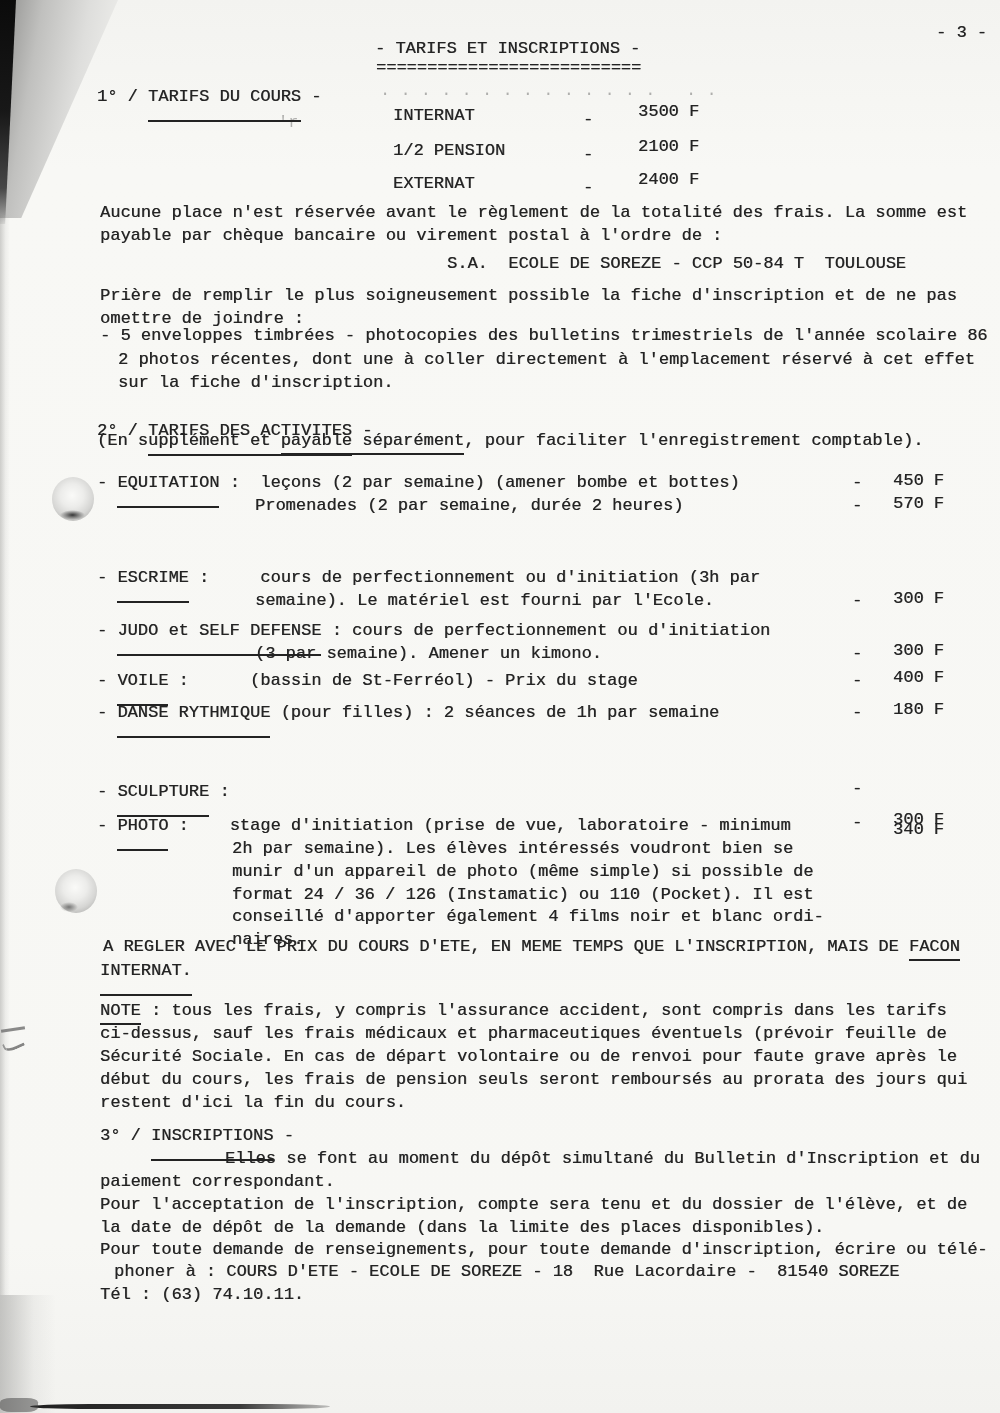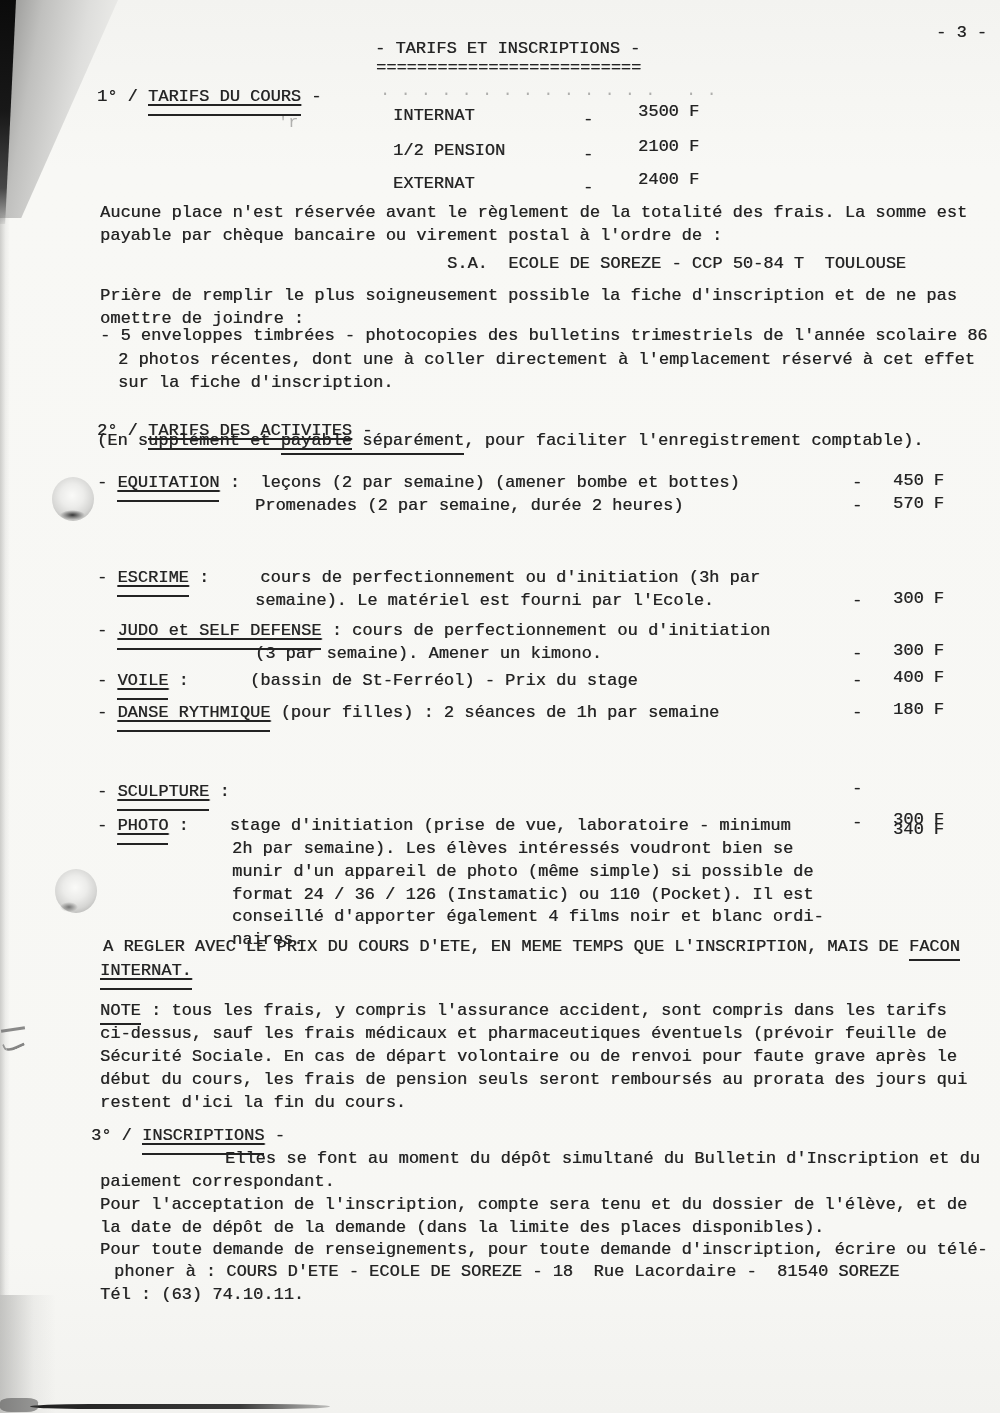--- a/index.html
+++ b/index.html
@@ -8,22 +8,22 @@
     background:linear-gradient(180deg,#f3f3f0 0%,#f8f8f5 12%,#f7f7f4 88%,#f2f2ef 100%);
     font-family:"Liberation Mono","DejaVu Sans Mono",monospace;
   }
   #doc-page { position:absolute; inset:0; color:#232323; }
   .line {
     position:absolute; font-size:17px; line-height:22px; white-space:pre;
     text-shadow:0.5px 0 0 rgba(35,35,35,0.65);
   }
   .line span { display:inline-block; }
   .u  { border-bottom:2px solid currentColor; padding-bottom:1px; }
-  .uu { text-decoration:underline; text-decoration-thickness:2px; text-underline-offset:3px;
-        border-bottom:2px solid currentColor; padding-bottom:6px; }
+  .uu { text-decoration-thickness:2px; text-underline-offset:3px;
+        border-bottom:2px solid currentColor; padding-bottom:12px; }
   .faint { opacity:.33; text-shadow:none; }
   
   .artifact { position:absolute; }
   .corner-gray { left:0; top:0; width:118px; height:218px;
     background:linear-gradient(100deg,#8e8e8c 0%,#c0c0be 28%,#dededc 58%,#efefec 85%);
     clip-path:polygon(0 0,100% 0,18% 100%,0 100%); }
   .corner-black { left:0; top:0; width:16px; height:224px;
     background:linear-gradient(to bottom,#0b0b0b 0%,#181818 50%,#474747 84%,rgba(120,120,120,0.15) 100%);
     clip-path:polygon(0 0,100% 0,32% 100%,0 100%); }
   .edge-left { left:0; top:215px; width:10px; height:1080px;
@@ -119,21 +119,21 @@
       <div class="line" style="left: 232px; top: 884px;"><span>format 24 / 36 / 126 (Instamatic) ou 110 (Pocket). Il est</span></div>
       <div class="line" style="left: 232px; top: 906px;"><span>conseillé d'apporter également 4 films noir et blanc ordi-</span></div>
       <div class="line" style="left: 232px; top: 929px;"><span>naires.</span></div>
       <div class="line" style="left: 103px; top: 936px;"><span>A REGLER AVEC LE PRIX DU COURS D'ETE, EN MEME TEMPS QUE L'INSCRIPTION, MAIS DE </span><span class="u">FACON</span></div>
       <div class="line" style="left: 100px; top: 960px;"><span class="uu">INTERNAT.</span></div>
       <div class="line" style="left: 100px; top: 1000px;"><span class="u">NOTE</span><span> : tous les frais, y compris l'assurance accident, sont compris dans les tarifs</span></div>
       <div class="line" style="left: 100px; top: 1023px;"><span>ci-dessus, sauf les frais médicaux et pharmaceutiques éventuels (prévoir feuille de</span></div>
       <div class="line" style="left: 100px; top: 1046px;"><span>Sécurité Sociale. En cas de départ volontaire ou de renvoi pour faute grave après le</span></div>
       <div class="line" style="left: 100px; top: 1069px;"><span>début du cours, les frais de pension seuls seront remboursés au prorata des jours qui</span></div>
       <div class="line" style="left: 100px; top: 1092px;"><span>restent d'ici la fin du cours.</span></div>
-      <div class="line" style="left: 91px; top: 1125px;"><span>3° / </span><span class="uu">INSCRIPTIONS</span><span> -</span></div>
+      <div class="line" style="left: 100px; top: 1125px;"><span>3° / </span><span class="uu">INSCRIPTIONS</span><span> -</span></div>
       <div class="line" style="left: 225px; top: 1148px;"><span>Elles se font au moment du dépôt simultané du Bulletin d'Inscription et du</span></div>
       <div class="line" style="left: 100px; top: 1171px;"><span>paiement correspondant.</span></div>
       <div class="line" style="left: 100px; top: 1194px;"><span>Pour l'acceptation de l'inscription, compte sera tenu et du dossier de l'élève, et de</span></div>
       <div class="line" style="left: 100px; top: 1217px;"><span>la date de dépôt de la demande (dans la limite des places disponibles).</span></div>
       <div class="line" style="left: 100px; top: 1239px;"><span>Pour toute demande de renseignements, pour toute demande d'inscription, écrire ou télé-</span></div>
       <div class="line" style="left: 114px; top: 1261px;"><span>phoner à : COURS D'ETE - ECOLE DE SOREZE - 18  Rue Lacordaire -  81540 SOREZE</span></div>
       <div class="line" style="left: 100px; top: 1284px;"><span>Tél : (63) 74.10.11.</span></div>
     </div>
 </div>
 

